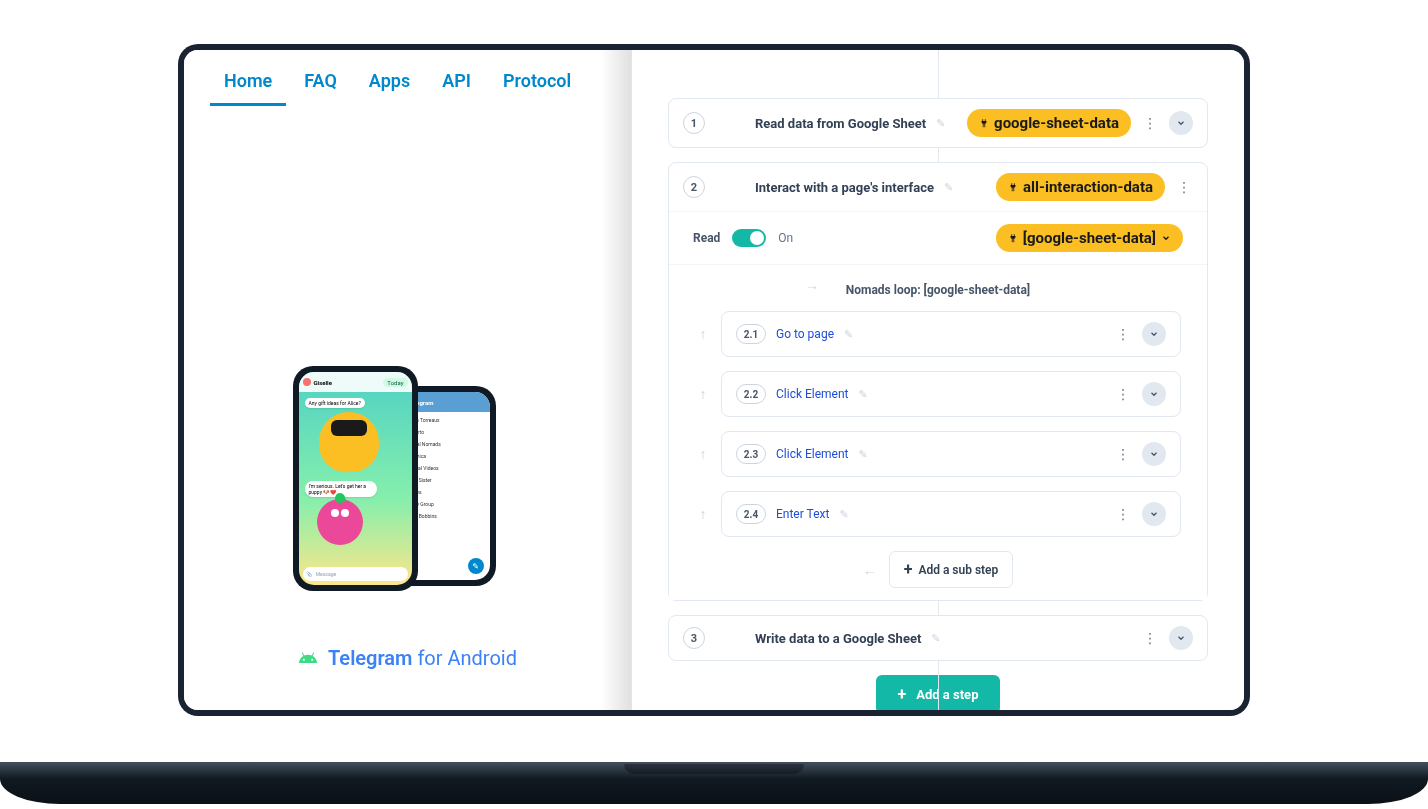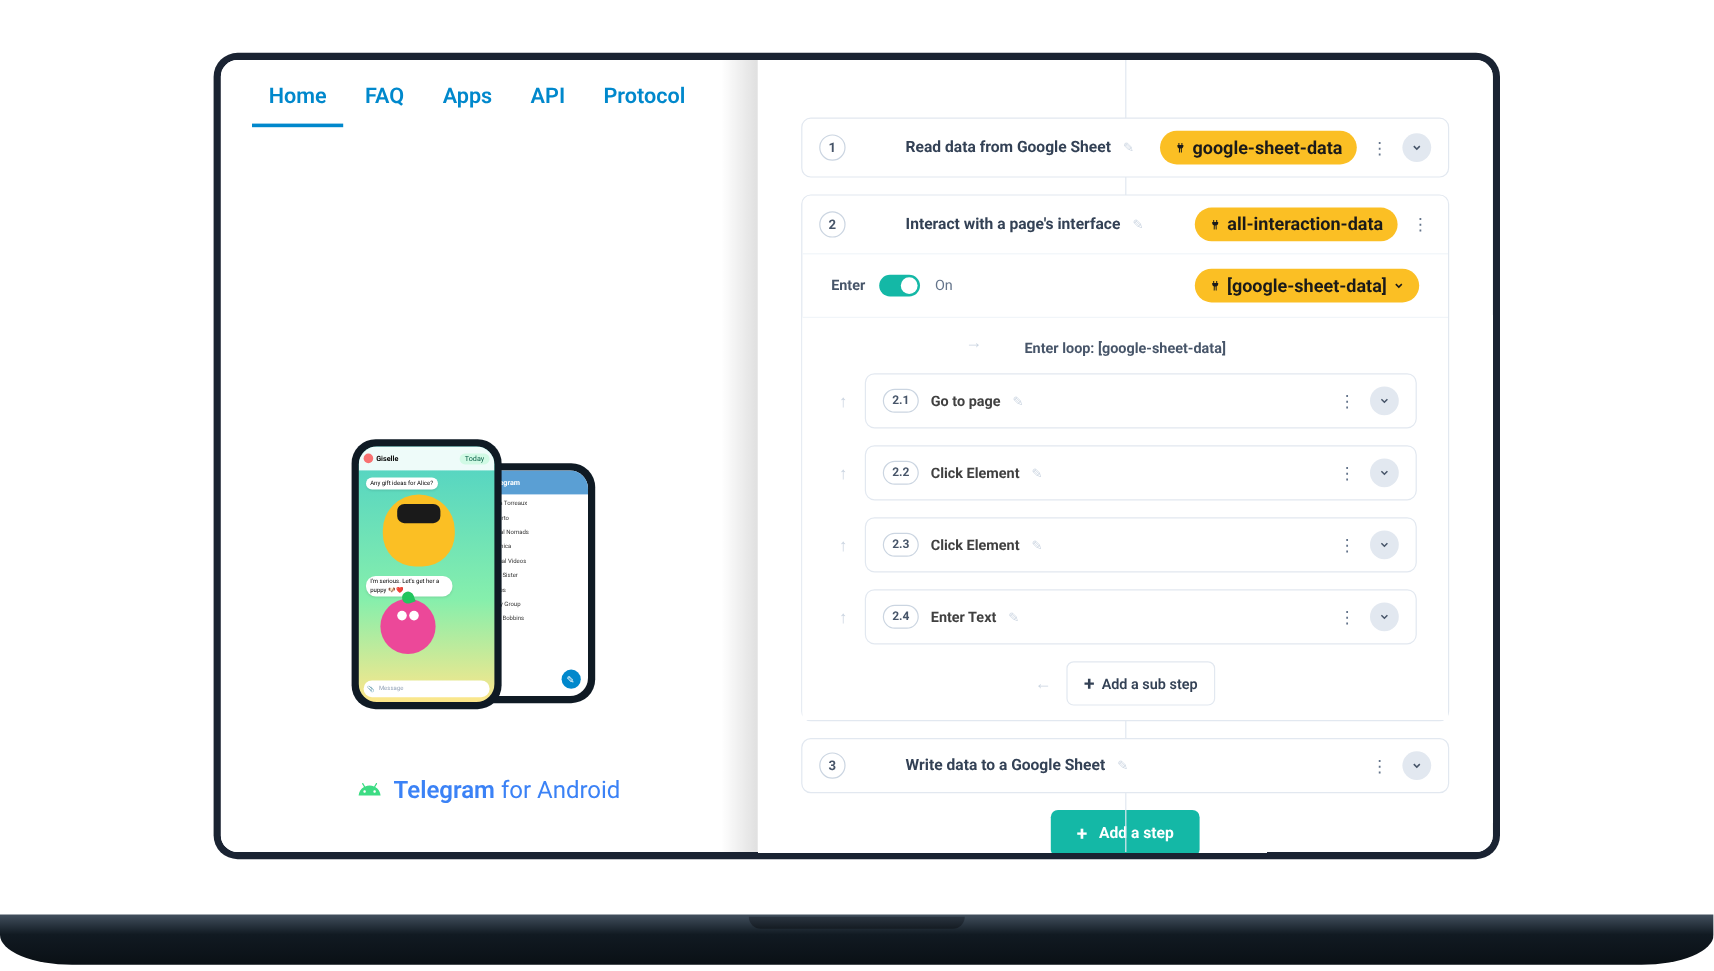--- a/index.html
+++ b/index.html
@@ -64,21 +64,21 @@
 .toggle-text { font-size: 12px; color:#64748b; }
 
 .loop-body { border-top: 1px solid #f1f5f9; padding: 18px 26px 12px; background:#fff; }
 .loop-header { text-align:center; font-size: 12px; font-weight: 700; color: #475569; margin-bottom: 14px; position:relative; }
 .loop-arrow-in { position:absolute; left:110px; top:-6px; color:#cbd5e1; font-size:14px; }
 
 .sub-step { display:flex; align-items:center; gap:10px; margin-bottom: 14px; position:relative; }
 .sub-up { width:16px; color:#cbd5e1; font-size:14px; text-align:center; cursor:pointer; }
 .sub-card { flex:1; border:1px solid #e2e8f0; border-radius:8px; padding:10px 14px; display:flex; align-items:center; gap:10px; background:#fff; }
 .sub-num { width: 30px; height: 20px; border:1px solid #cbd5e1; border-radius:12px; display:flex; align-items:center; justify-content:center; font-size:10px; font-weight:700; color:#475569; }
-.sub-title { font-size:12px; font-weight:700; color:#404040;text-align:right; }
+.sub-title { font-size:12px; font-weight:400; color:#1d4ed8;text-align:right; }
 
 .add-sub { display:flex; align-items:center; justify-content:center; gap:12px; margin-top:6px; }
 .add-sub-arrow { color:#cbd5e1; font-size:14px; }
 .add-sub-btn { border:1px solid #e2e8f0; background:#fff; border-radius:6px; padding:8px 14px; font-size:12px; font-weight:600; color:#334155; display:flex; align-items:center; gap:6px; cursor:pointer; }
 
 .add-step-btn { display:flex; align-items:center; gap:10px; background:#14b8a6; color:#fff; border:none; border-radius:6px; padding:10px 22px; font-size:13px; font-weight:700; cursor:pointer; margin:14px auto 0; }
 .plus-icon { font-size:16px; font-weight:700; }
 </style>
 </head>
 <body>
@@ -207,38 +207,38 @@
             <div class="step-spacer"></div>
             <div class="data-pill">
               <svg class="plug-icon" viewBox="0 0 24 24" fill="currentColor">
                   <path d="M16 7V3h-2v4h-4V3H8v4H6v2c0 2.2 1.3 4.1 3.2 4.8L9 22h2l.2-8h1.6L13 22h2l-.2-8.2c1.9-.7 3.2-2.6 3.2-4.8V7h-2z"></path>
                 </svg>
               <span>all-interaction-data</span>
             </div>
             <div class="more-btn">⋮</div>
           </div>
           <div class="step-options">
-            <div class="opt-label">Enter</div>
+            <div class="opt-label">Read</div>
             <div class="toggle"></div>
             <div class="toggle-text">On</div>
             <div class="step-spacer"></div>
             <div class="data-pill with-chevron">
               <svg class="plug-icon" viewBox="0 0 24 24" fill="currentColor">
                   <path d="M16 7V3h-2v4h-4V3H8v4H6v2c0 2.2 1.3 4.1 3.2 4.8L9 22h2l.2-8h1.6L13 22h2l-.2-8.2c1.9-.7 3.2-2.6 3.2-4.8V7h-2z"></path>
                 </svg>
               <span>[google-sheet-data]</span>
               <svg width="10" height="10" viewBox="0 0 24 24" fill="none" stroke="currentColor" stroke-width="3">
                   <polyline points="6 9 12 15 18 9"></polyline>
                 </svg>
             </div>
           </div>
           <div class="loop-body">
             <div class="loop-header">
               <span class="loop-arrow-in">→</span>
-              <span>Enter loop: [google-sheet-data]</span>
+              <span>Nomads loop: [google-sheet-data]</span>
             </div>
 
             <div class="sub-step">
               <div class="sub-up">↑</div>
               <div class="sub-card">
                 <div class="sub-num">2.1</div>
                 <div class="sub-title">Go to page</div>
                 <span class="pencil-icon">✎</span>
                 <div class="step-spacer"></div>
                 <div class="more-btn">⋮</div>

